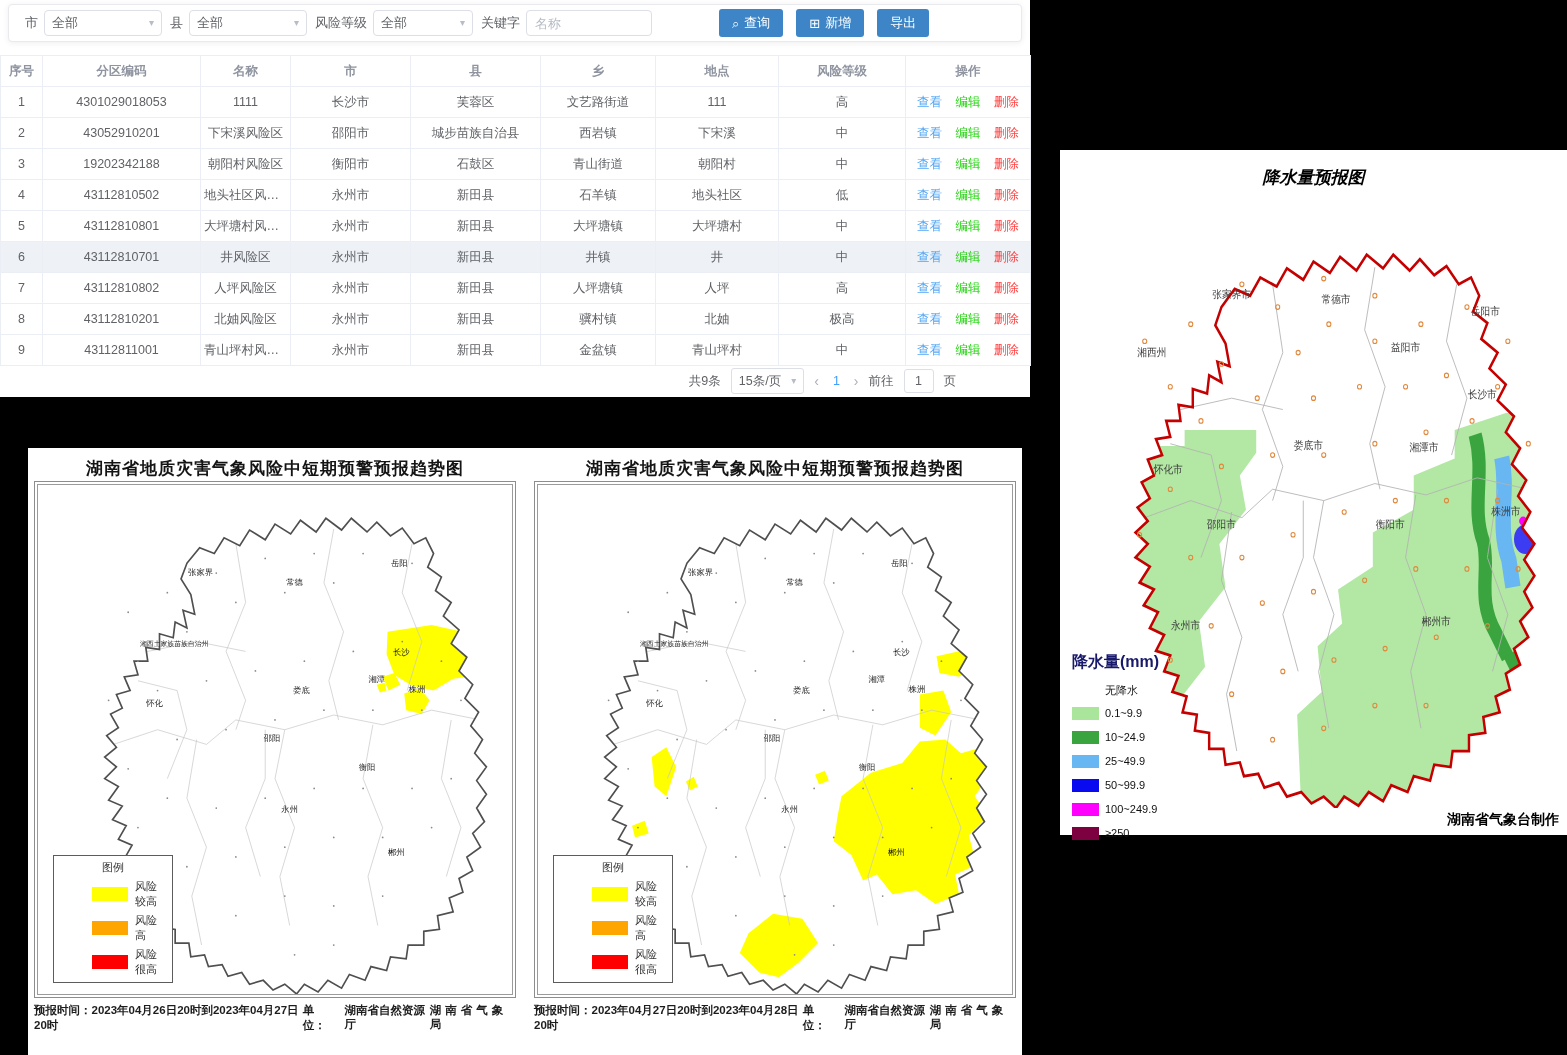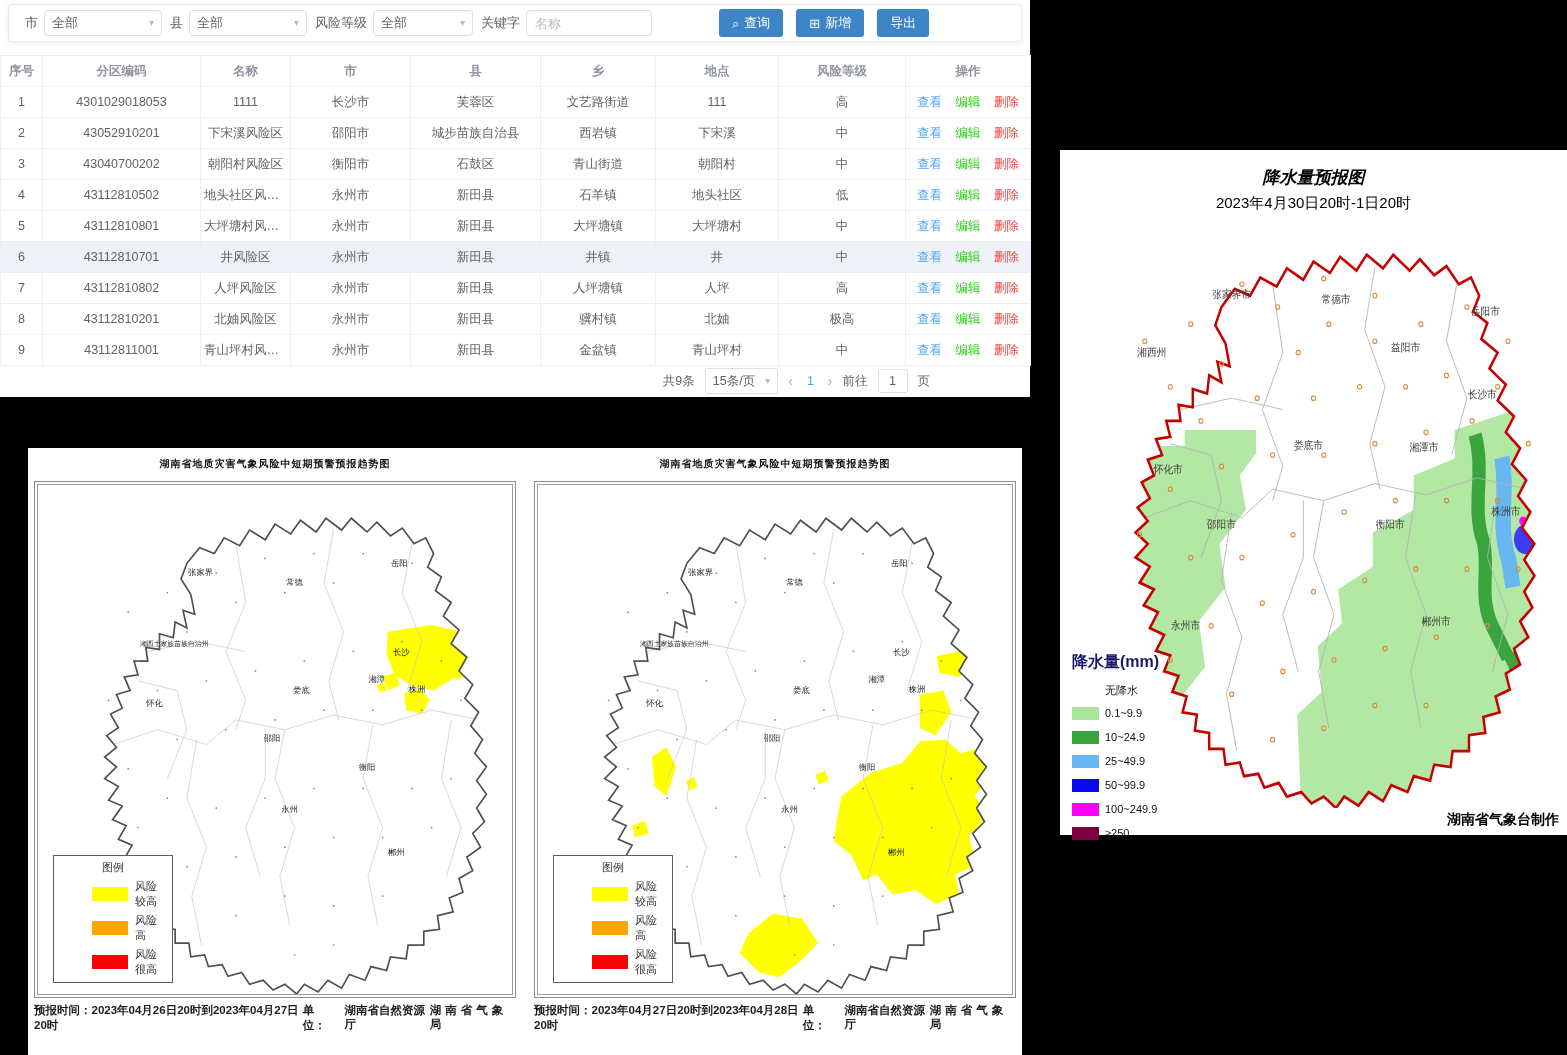--- a/index.html
+++ b/index.html
@@ -41,41 +41,41 @@
     overflow:hidden;white-space:nowrap;text-overflow:ellipsis;background:#fff;
   }
   th{color:#8f94a0;font-weight:bold;}
   tr.hl td{background:#eef1f6;}
   .lk{margin:0 5px;cursor:pointer;text-decoration:none;}
   .lk.view{color:#53a7f5;}
   .lk.edit{color:#23d30f;}
   .lk.del{color:#ff4242;}
   .pager{
     position:absolute;left:0;top:368px;width:1030px;box-sizing:border-box;
-    display:flex;align-items:center;justify-content:flex-end;padding-right:100px;
+    display:flex;align-items:center;justify-content:flex-end;padding-right:74px;
     font-size:12.5px;color:#606266;gap:10px;
   }
   .psize{
     height:24px;border:1px solid #dcdfe6;border-radius:3px;display:flex;align-items:center;
     gap:10px;padding:0 7px;color:#606266;cursor:pointer;
   }
   .arrow{color:#a9aeb8;cursor:pointer;font-size:14px;}
   .pnum{color:#409eff;cursor:pointer;padding:0 4px;}
   .goto{
     width:30px;height:24px;border:1px solid #dcdfe6;border-radius:3px;text-align:center;
     font-size:12.5px;color:#606266;outline:none;font-family:inherit;box-sizing:border-box;
   }
   
   #panel-trend{left:28px;top:448px;width:994px;height:607px;}
   .trend-fig{position:absolute;top:0;width:490px;height:607px;}
   #fig-left{left:2px;}
   #fig-right{left:502px;}
   .fig-title{
     position:absolute;top:9px;left:0;right:0;text-align:center;
-    font-size:10px;font-weight:bold;color:#141414;letter-spacing:1px;
+    font-size:17px;font-weight:bold;color:#141414;letter-spacing:1px;
   }
   .map-box{
     position:absolute;top:33px;left:4px;width:482px;height:517px;box-sizing:border-box;
     border:1px solid #8d8d8d;padding:2px;background:#fff;
   }
   .map-box-inner{width:100%;height:100%;box-sizing:border-box;border:1px solid #9b9b9b;position:relative;}
   .trend-svg{width:100%;height:100%;display:block;}
   .trend-legend{
     position:absolute;left:15px;bottom:11px;width:106px;background:#fff;border:1px solid #5c5c5c;
     padding:4px 6px 5px;font-size:11px;color:#333;z-index:3;
@@ -190,21 +190,21 @@
     <td>下宋溪</td>
     <td>中</td>
     <td>
       <a class="lk view">查看</a>
       <a class="lk edit">编辑</a>
       <a class="lk del">删除</a>
     </td>
   </tr>
           <tr>
     <td>3</td>
-    <td>43040700202</td>
+    <td>19202342188</td>
     <td>朝阳村风险区</td>
     <td>衡阳市</td>
     <td>石鼓区</td>
     <td>青山街道</td>
     <td>朝阳村</td>
     <td>中</td>
     <td>
       <a class="lk view">查看</a>
       <a class="lk edit">编辑</a>
       <a class="lk del">删除</a>
@@ -578,21 +578,20 @@
           <span class="u1">湖南省自然资源厅</span>
           <span class="u2">湖南省气象局</span>
         </span>
       </span>
     </div>
   </div>
 </div>
 
 <div class="panel" id="panel-precip">
   <div class="precip-title">降水量预报图</div>
-  <div class="precip-subtitle">2023年4月30日20时-1日20时</div>
 
   <svg id="precip-svg" viewBox="0 0 480 520" preserveAspectRatio="none">
     <defs>
         <clipPath id="clipP">
           <path class="hunan-shape" d="M150,80 L163,64 L178,70 L188,54 L204,62 L214,46 L230,56 L240,40 L256,50 L266,36 L282,48 L292,34 L308,46 L318,34 L334,48 L344,38 L358,52 L370,44 L382,60 L394,54 L402,70 L396,84 L410,94 L404,108 L420,120 L412,134 L428,148 L420,162 L436,176 L428,190 L442,204 L434,218 L448,232 L440,246 L452,260 L444,274 L456,288 L446,302 L456,316 L446,330 L454,344 L442,356 L450,370 L436,380 L442,394 L428,402 L432,416 L418,422 L422,436 L406,440 L408,454 L392,456 L392,470 L376,470 L374,484 L358,482 L354,496 L338,492 L332,506 L316,500 L308,514 L294,506 L284,518 L270,510 L262,520 L250,510 L238,516 L228,506 L214,510 L206,498 L192,502 L186,490 L172,492 L168,480 L154,482 L152,468 L138,468 L138,454 L124,452 L126,438 L112,436 L116,422 L102,418 L108,404 L94,400 L100,386 L86,382 L94,368 L80,362 L88,348 L74,342 L84,328 L70,322 L80,308 L66,300 L78,288 L66,278 L78,268 L68,256 L80,248 L72,234 L84,228 L78,214 L92,210 L86,196 L100,194 L96,180 L110,180 L108,166 L122,168 L122,152 L136,156 L138,140 L150,146 L146,128 L158,132 L154,112 L144,96 Z"></path>
         </clipPath>
       </defs>
     <path class="hunan-shape" fill="#ffffff" stroke="none" d="M150,80 L163,64 L178,70 L188,54 L204,62 L214,46 L230,56 L240,40 L256,50 L266,36 L282,48 L292,34 L308,46 L318,34 L334,48 L344,38 L358,52 L370,44 L382,60 L394,54 L402,70 L396,84 L410,94 L404,108 L420,120 L412,134 L428,148 L420,162 L436,176 L428,190 L442,204 L434,218 L448,232 L440,246 L452,260 L444,274 L456,288 L446,302 L456,316 L446,330 L454,344 L442,356 L450,370 L436,380 L442,394 L428,402 L432,416 L418,422 L422,436 L406,440 L408,454 L392,456 L392,470 L376,470 L374,484 L358,482 L354,496 L338,492 L332,506 L316,500 L308,514 L294,506 L284,518 L270,510 L262,520 L250,510 L238,516 L228,506 L214,510 L206,498 L192,502 L186,490 L172,492 L168,480 L154,482 L152,468 L138,468 L138,454 L124,452 L126,438 L112,436 L116,422 L102,418 L108,404 L94,400 L100,386 L86,382 L94,368 L80,362 L88,348 L74,342 L84,328 L70,322 L80,308 L66,300 L78,288 L66,278 L78,268 L68,256 L80,248 L72,234 L84,228 L78,214 L92,210 L86,196 L100,194 L96,180 L110,180 L108,166 L122,168 L122,152 L136,156 L138,140 L150,146 L146,128 L158,132 L154,112 L144,96 Z"></path>
     <g clip-path="url(#clipP)">
       <polygon fill="#b3e8a4" points="28,192 76,188 76,202 114,202 114,188 184,188 184,208 168,228 174,258 148,288 154,326 128,356 134,396 108,426 114,462 88,492 80,520 28,520"></polygon>

